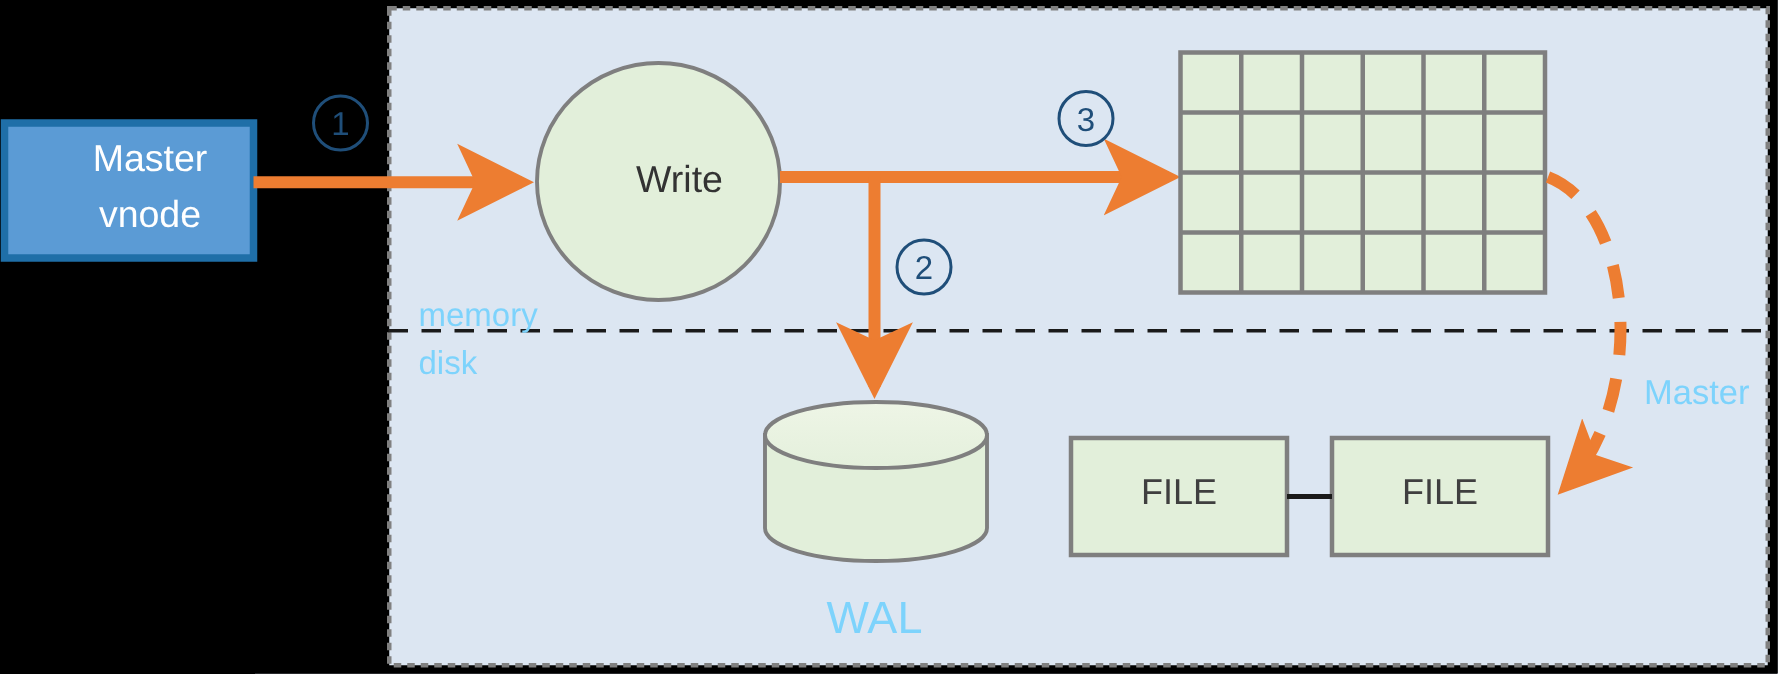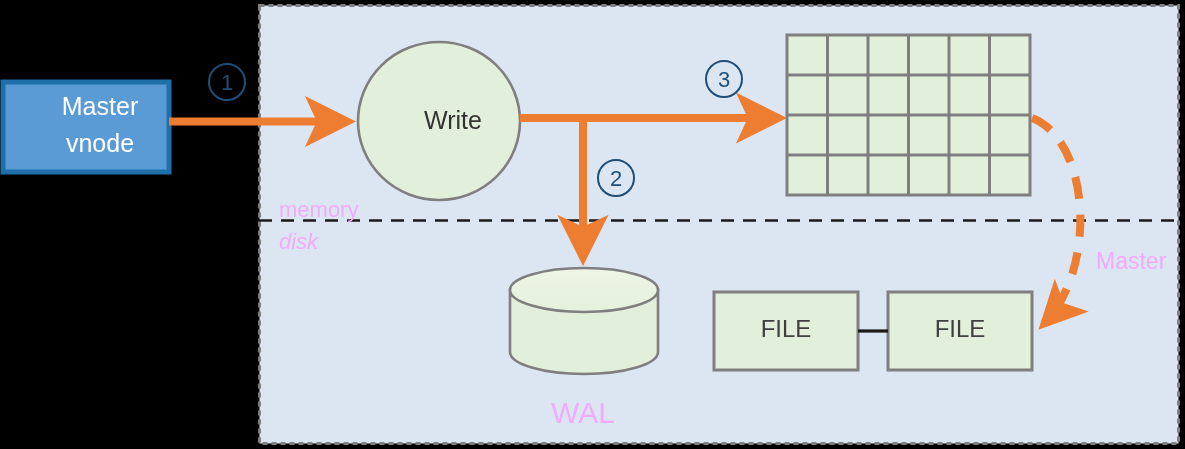--- a/index.html
+++ b/index.html
@@ -21,21 +21,21 @@
   #svg-layer {
     position: absolute;
     left: 0;
     top: 0;
     width: 1185px;
     height: 449px;
   }
   .txt {
     position: absolute;
     white-space: nowrap;
-    color: #f0abfc;
+    color: #7dd3fc;
   }
   .master-label {
     left: 6px;
     top: 88px;
     width: 188px;
     text-align: center;
     color: #ffffff;
     font-size: 25px;
     line-height: 37px;
   }
@@ -49,21 +49,20 @@
   }
   .memory-label {
     left: 279px;
     top: 197px;
     font-size: 22px;
   }
   .disk-label {
     left: 279px;
     top: 229px;
     font-size: 22px;
-    font-style: italic;
   }
   .wal-label {
     left: 493px;
     top: 396px;
     width: 180px;
     text-align: center;
     font-size: 30px;
   }
   .flush-label {
     left: 1096px;

